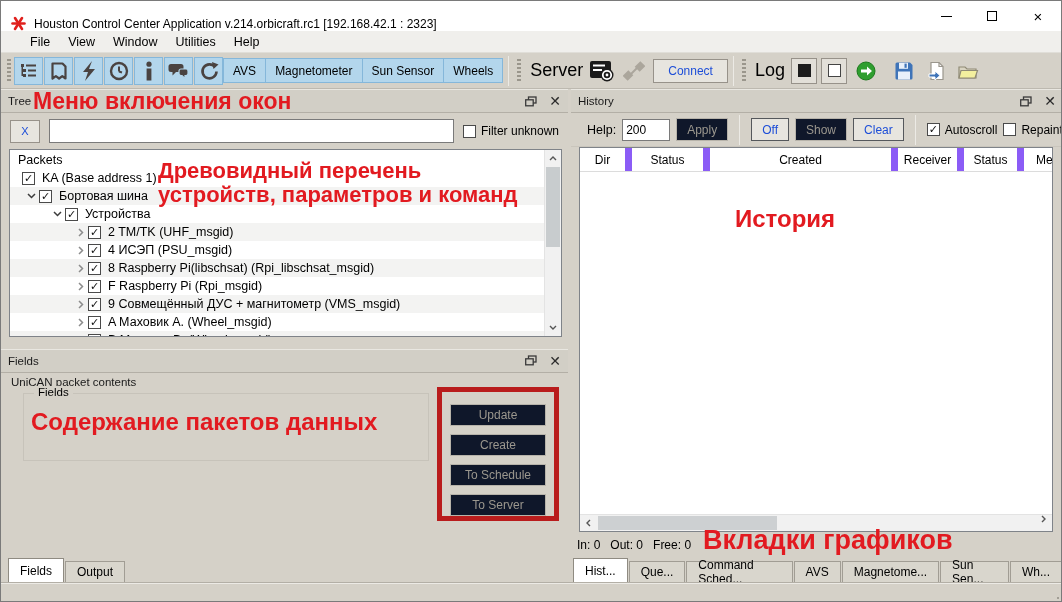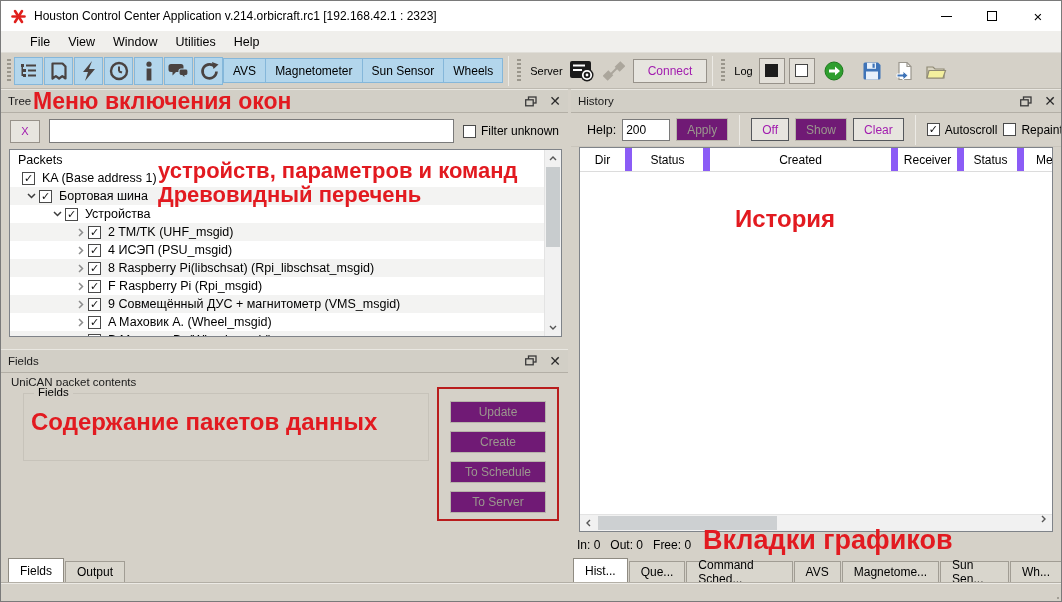--- a/index.html
+++ b/index.html
@@ -2,21 +2,21 @@
 <html><head>
 <meta charset="utf-8">
 <style>
   * { box-sizing: border-box; margin: 0; padding: 0; }
   html,body { background:#888; }
   body { font-family:"Liberation Sans", sans-serif; }
   .window { position:relative; width:1062px; height:602px; background:#d5d1c8;
             border:1px solid #7a7a7a; overflow:hidden; }
 
   
-  .titlebar { height:30px; background:#ffffff; display:flex; align-items:center; padding-left:9px; }
+  .titlebar { height:30px; background:#ffffff; display:flex; align-items:flex-end; padding-left:9px; }
   .app-icon { width:16px; height:16px; display:flex; align-items:center; justify-content:center; }
   .title-text { font-size:12px; color:#000; margin-left:8px; white-space:nowrap; }
   .tb-spacer { flex:1; }
   .win-controls { display:flex; height:30px; }
   .win-btn { width:46px; height:30px; display:flex; align-items:center; justify-content:center; cursor:default; }
   .min-glyph { display:block; width:11px; border-top:1px solid #000; }
   .max-glyph { display:block; width:10px; height:10px; border:1px solid #000; }
   .close-glyph { font-size:15px; color:#000; line-height:1; }
 
   
@@ -27,25 +27,25 @@
   
   .toolbar { height:36px; display:flex; align-items:center; padding-left:3px; background:#d5d1c8;
              border-bottom:1px solid #bdb9b0; }
   .grip { width:4px; height:24px; margin:0 3px;
           background:repeating-linear-gradient(to bottom,#9a968c 0 2px, transparent 2px 4px); }
   .tb-icon { width:29px; height:28px; background:#b3d6ec; border:1px solid #85b7da;
              display:flex; align-items:center; justify-content:center; margin-right:1px; }
   .dev-btn { height:25px; padding:0 9px; background:#b3d6ec; border:1px solid #85b7da;
              display:flex; align-items:center; font-size:12px; color:#000; margin-left:-1px; }
   .tb-sep { width:1px; height:30px; background:#aeaaa1; border-right:1px solid #eceae5; margin:0 5px; }
-  .tb-label { font-size:11px; margin:0 6px; color:#000; }
+  .tb-label { font-size:18px; margin:0 6px; color:#000; }
   .btn { height:24px; padding:0 14px; background:#e7e5df; border:1px solid #97928a;
-         font-size:12px; color:#a21caf; display:inline-flex; align-items:center; justify-content:center; }
+         font-size:12px; color:#1d4ed8; display:inline-flex; align-items:center; justify-content:center; }
   .btn.strong { border-color:#55585c; }
-  .btn.disabled { color:#9b978e; border-color:#b7b3aa; background:#701a75;text-align:right; }
+  .btn.disabled { color:#9b978e; border-color:#b7b3aa; background:#0f172a;text-align:right; }
   .log-btn { width:26px; height:26px; background:#e2dfd8; border:1px solid #97928a;
              display:flex; align-items:center; justify-content:center; margin-right:4px; }
   .flat-icon { width:26px; height:26px; display:flex; align-items:center; justify-content:center; margin-right:6px; }
   .sq-black { width:13px; height:13px; background:#1c1c1c; }
   .sq-white { width:13px; height:13px; background:#fff; border:1px solid #444; }
 
   
   .panel-title { height:24px; background:#d2cfc6; border-top:1px solid #e9e7e1; border-bottom:1px solid #b3afa6;
                  display:flex; align-items:center; padding:0 7px; position:relative; }
   .panel-title .pt-text { font-size:11.5px; color:#1a1a1a; }
@@ -77,21 +77,21 @@
   .vscroll .sb-btn { height:17px; display:flex; align-items:center; justify-content:center; }
   .v-thumb { position:absolute; top:17px; left:1px; right:1px; height:43%; background:#c8ccce; }
   .sb-btn.down { position:absolute; bottom:0; left:0; right:0; }
 
   
   .fields-split { height:12px; }
   .fields-content { position:relative; flex:1; }
   .fc-caption { position:absolute; left:10px; top:3px; font-size:11.5px; color:#1a1a1a; }
   .group-box { position:absolute; left:22px; top:20px; width:406px; height:68px; border:1px solid #c7c3ba; }
   .group-box .gb-label { position:absolute; left:10px; top:-8px; background:#d5d1c8; padding:0 4px; font-size:11.5px; }
-  .btn-panel { position:absolute; left:436px; top:14px; width:122px; height:134px; border:2px solid #b91c1c;
+  .btn-panel { position:absolute; left:436px; top:14px; width:122px; height:134px; border:5px solid #b91c1c;
                display:flex; flex-direction:column; align-items:center; padding-top:12px; gap:8px; }
   .btn-panel .btn { width:96px; height:22px; padding:0; }
 
   
   .hist-toolbar { height:34px; display:flex; align-items:center; padding:0 4px; gap:6px;
                   border-bottom:1px solid #c9c5bc; }
   .hist-toolbar .lbl { font-size:12.5px; }
   .depth-input { width:48px; height:22px; border:1px solid #7a7a7a; background:#fff; font-size:12px; padding:0 3px; }
   .hist-toolbar .btn { height:23px; padding:0 10px; }
 
@@ -404,22 +404,22 @@
                 <polyline points="1,1 4.5,4.5 1,8" fill="none" stroke="#8c8c8c" stroke-width="1.5"></polyline>
               </svg>
             </span>
           <span class="chk">✓</span>
           <span>B Маховик B. (Wheel_msgid)</span>
         </div>
 
       </div>
 
       <div class="annot annot-tree-body">
+        <div>Древовидный перечень</div>
         <div>устройств, параметров и команд</div>
-        <div>Древовидный перечень</div>
       </div>
 
       <div class="vscroll">
         <span class="sb-btn">
             <svg width="8" height="5" viewBox="0 0 8 5">
               <polyline points="1,4 4,1 7,4" fill="none" stroke="#555" stroke-width="1.4"></polyline>
             </svg>
           </span>
         <span class="v-thumb"></span>
         <span class="sb-btn down">

